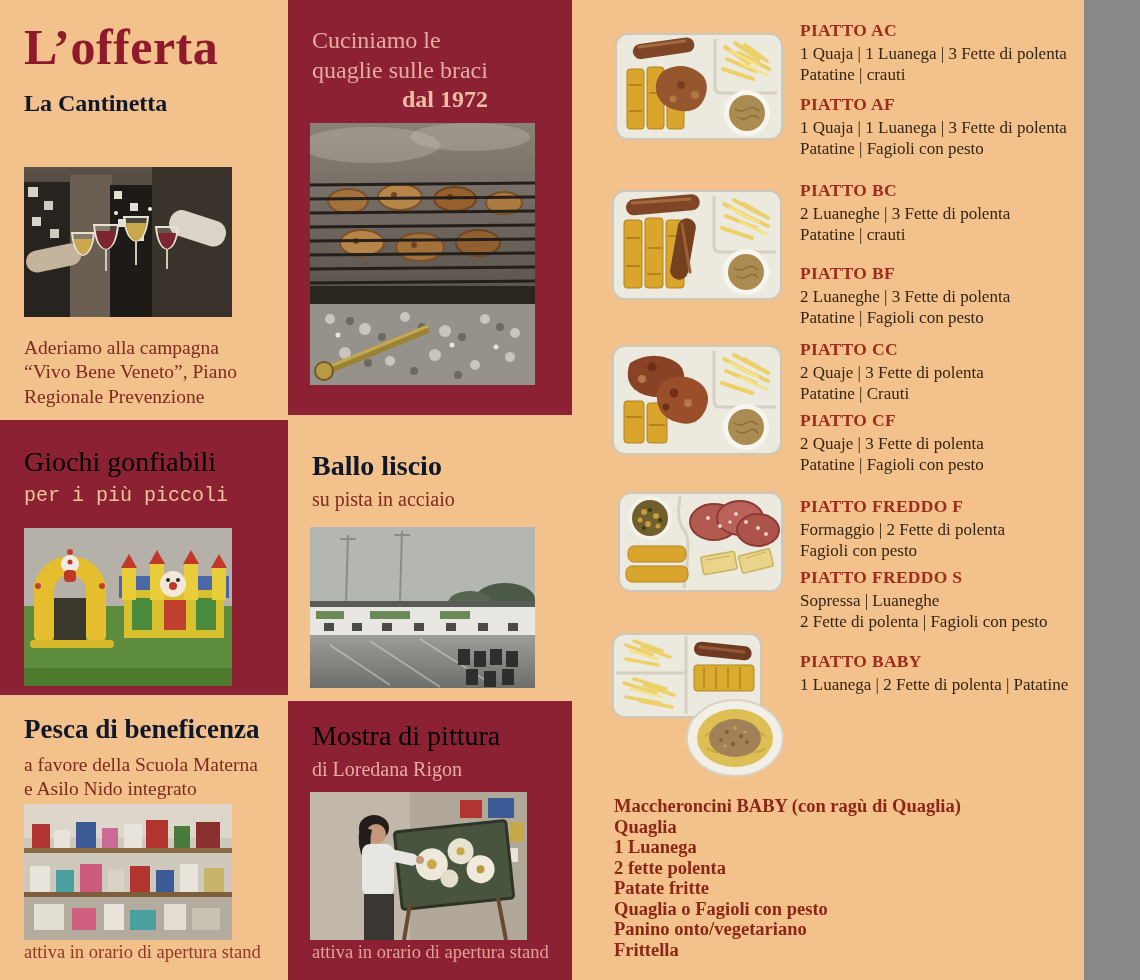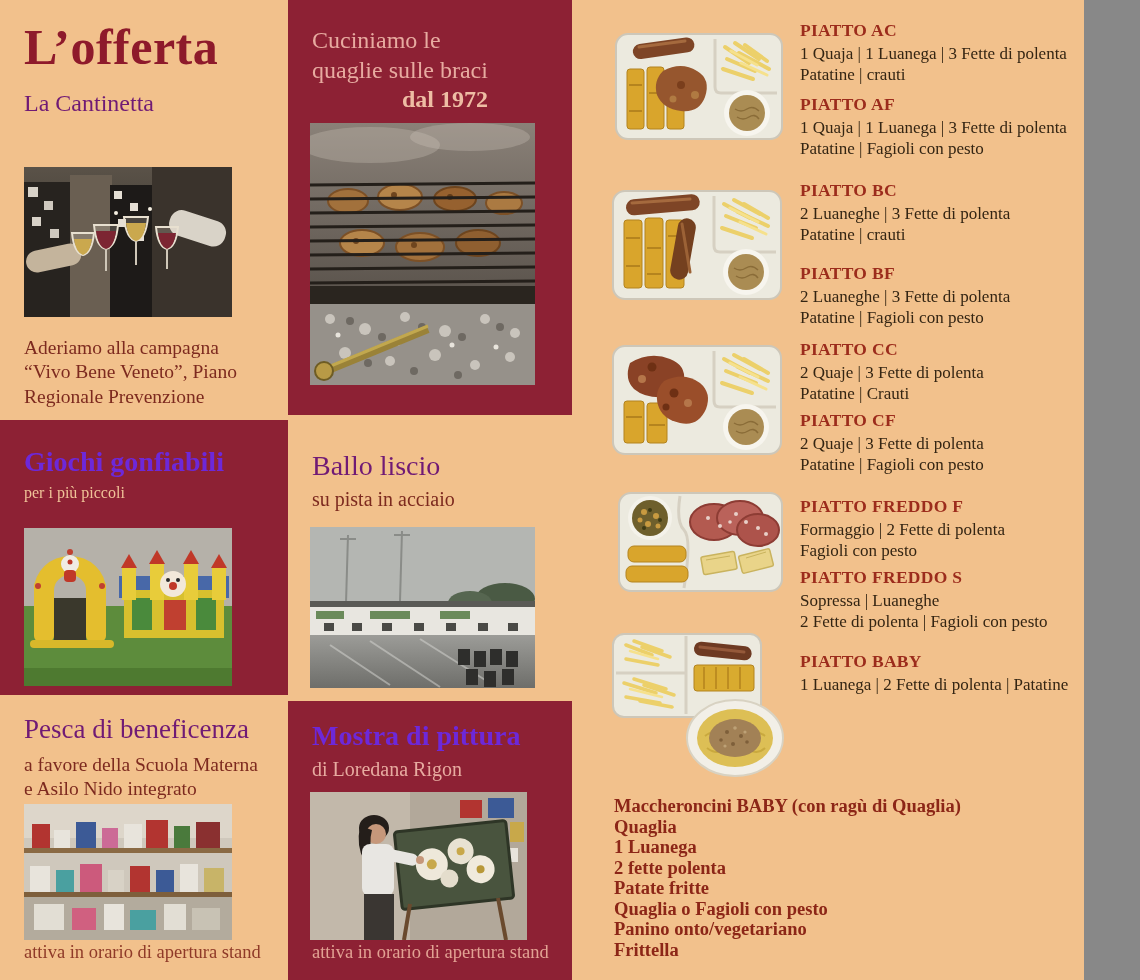--- a/index.html
+++ b/index.html
@@ -7,22 +7,22 @@
     position:relative;width:1084px;height:980px;overflow:hidden;
     font-family:"Liberation Serif","DejaVu Serif",serif;
     background:#f2c18c;
   }
   .abs{position:absolute;}
   
   .blk-peach{background:#f2c18c;}
   .blk-red{background:#8d2134;}
   
   .title{font-size:50px;font-weight:bold;color:#8e1a2b;letter-spacing:.5px;}
-  .h-crimson{font-weight:normal;color:#701a75;}
-  .h-cream{font-weight:bold;color:#6d28d9;}
+  .h-crimson{font-weight:bold;color:#0f172a;}
+  .h-cream{font-weight:normal;color:#000000;}
   .sub-dark{color:#7d2a1f;}
   .sub-light{color:#e7aba0;}
   .cap-dark{color:#8f3a28;font-size:18.5px;}
   .cap-light{color:#e2a293;font-size:18.5px;}
   .cuciniamo{font-size:24px;line-height:29.5px;color:#e7aba0;}
   .cuciniamo .b{font-weight:bold;color:#eebda4;text-align:right;}
   .menu-item{position:absolute;left:800px;width:340px;}
   .m-head{font-weight:bold;font-size:17.5px;color:#9c2c1c;letter-spacing:.3px;margin-bottom:3px;}
   .m-line{font-size:17px;line-height:20.5px;color:#342513;}
   .extra-list{position:absolute;left:614px;top:796px;width:520px;}
@@ -85,21 +85,21 @@
     </svg>
   </div>
 
   <div class="abs sub-dark" style="left:24px;top:336px;font-size:19.5px;line-height:24.3px;">
     <div>Aderiamo alla campagna</div>
     <div>“Vivo Bene Veneto”, Piano</div>
     <div>Regionale Prevenzione</div>
   </div>
 
   <div class="abs h-cream" style="left:24px;top:446px;font-size:28px;">Giochi gonfiabili</div>
-  <div class="abs" style="left:24px;top:484px;font-size:16px;color:#f0c398;">per i più piccoli</div>
+  <div class="abs" style="left:24px;top:484px;font-size:20px;color:#f0c398;font-family:Liberation Mono, monospace;">per i più piccoli</div>
 
   <div class="abs" style="left:24px;top:528px;">
     <svg width="208" height="158" viewBox="0 0 208 158">
       <rect width="208" height="78" fill="#b5b1a9"></rect>
       <rect y="78" width="208" height="80" fill="#5d8c3c"></rect>
       <rect y="140" width="208" height="18" fill="#4e7a30"></rect>
       <rect x="95" y="48" width="110" height="22" fill="#4868a8"></rect>
       <rect x="100" y="62" width="100" height="48" fill="#d8c02e"></rect>
       <rect x="108" y="70" width="20" height="32" fill="#4a8a3c"></rect>
       <rect x="140" y="72" width="22" height="30" fill="#c04030"></rect>

